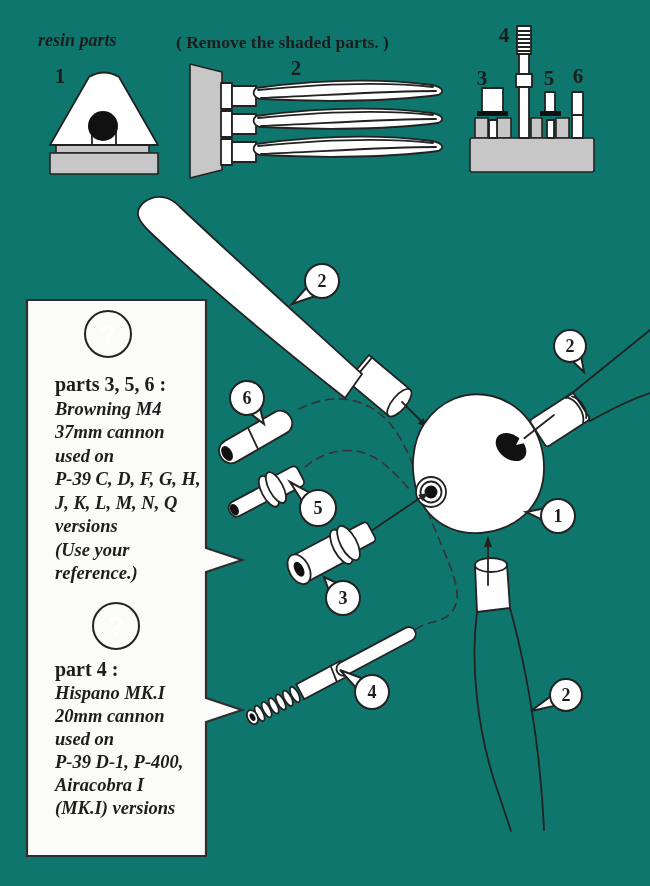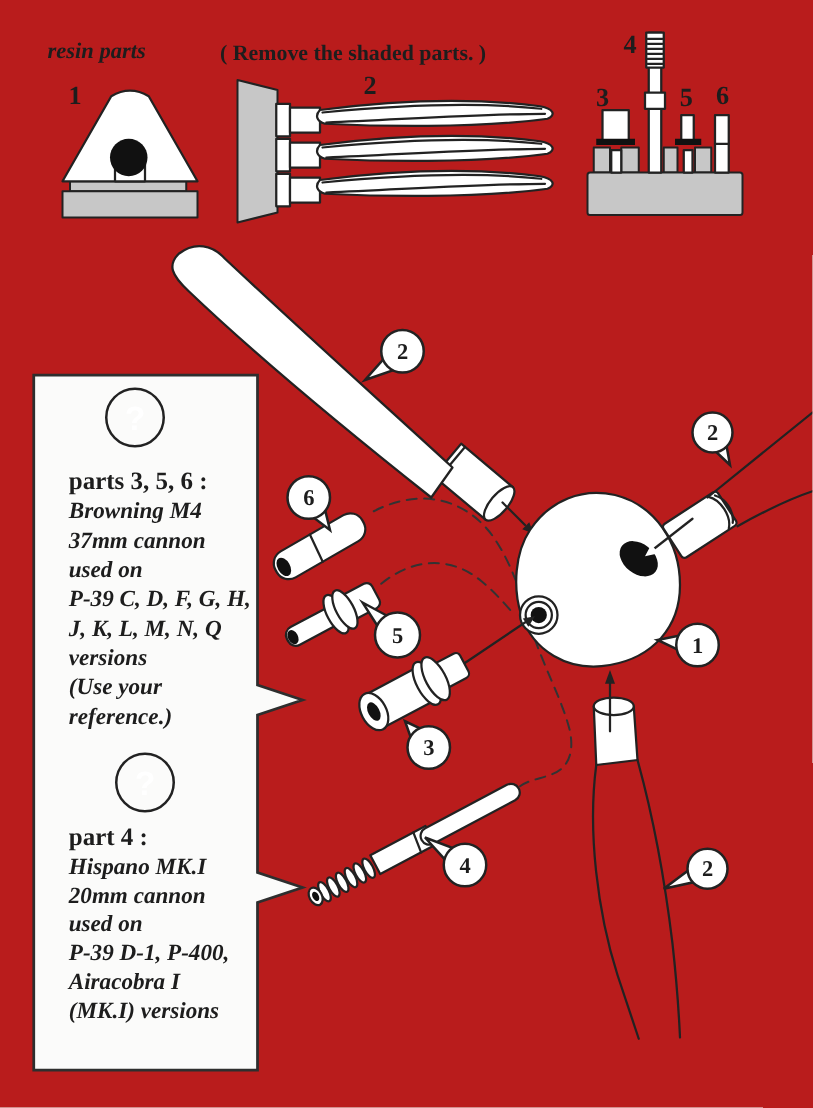--- a/index.html
+++ b/index.html
@@ -1,16 +1,16 @@
 <!DOCTYPE html>
 <html><head>
 <meta charset="utf-8">
 <style>
   html,body{margin:0;padding:0;background:#e9e9e7;}
-  .sheet{width:650px;height:886px;background:#b91c1c;position:relative;overflow:hidden;
+  .sheet{width:650px;height:886px;background:#0f766e;position:relative;overflow:hidden;
          font-family:"Liberation Serif", serif;}
   svg{display:block}
   .ink{stroke:#222;fill:none;stroke-width:1.8;stroke-linecap:round;stroke-linejoin:round;}
   .ink2{stroke:#222;fill:none;stroke-width:2;stroke-linecap:round;stroke-linejoin:round;}
   .wsh{fill:#ffffff;stroke:#222;stroke-width:1.8;stroke-linejoin:round;}
   .shd{stroke:#222;stroke-width:1.6;stroke-linejoin:round;}
   .blk{fill:#111111;stroke:none;}
   .dash{stroke:#333;fill:none;stroke-width:1.6;stroke-dasharray:8 6;stroke-linecap:round;}
   .box{fill:#fbfbfa;stroke:#2e2e2e;stroke-width:2.2;stroke-linejoin:miter;}
   .balloon{fill:#ffffff;stroke:#222;stroke-width:2;}

